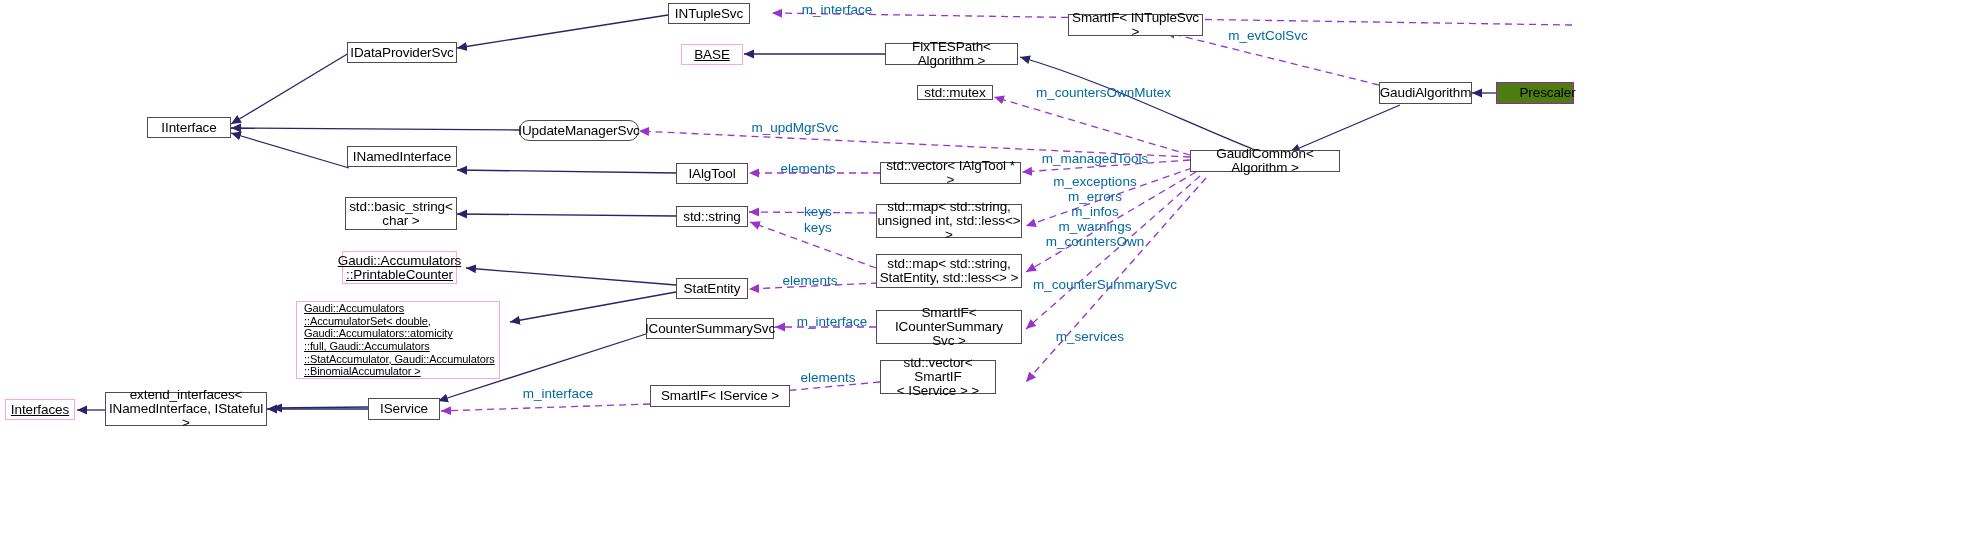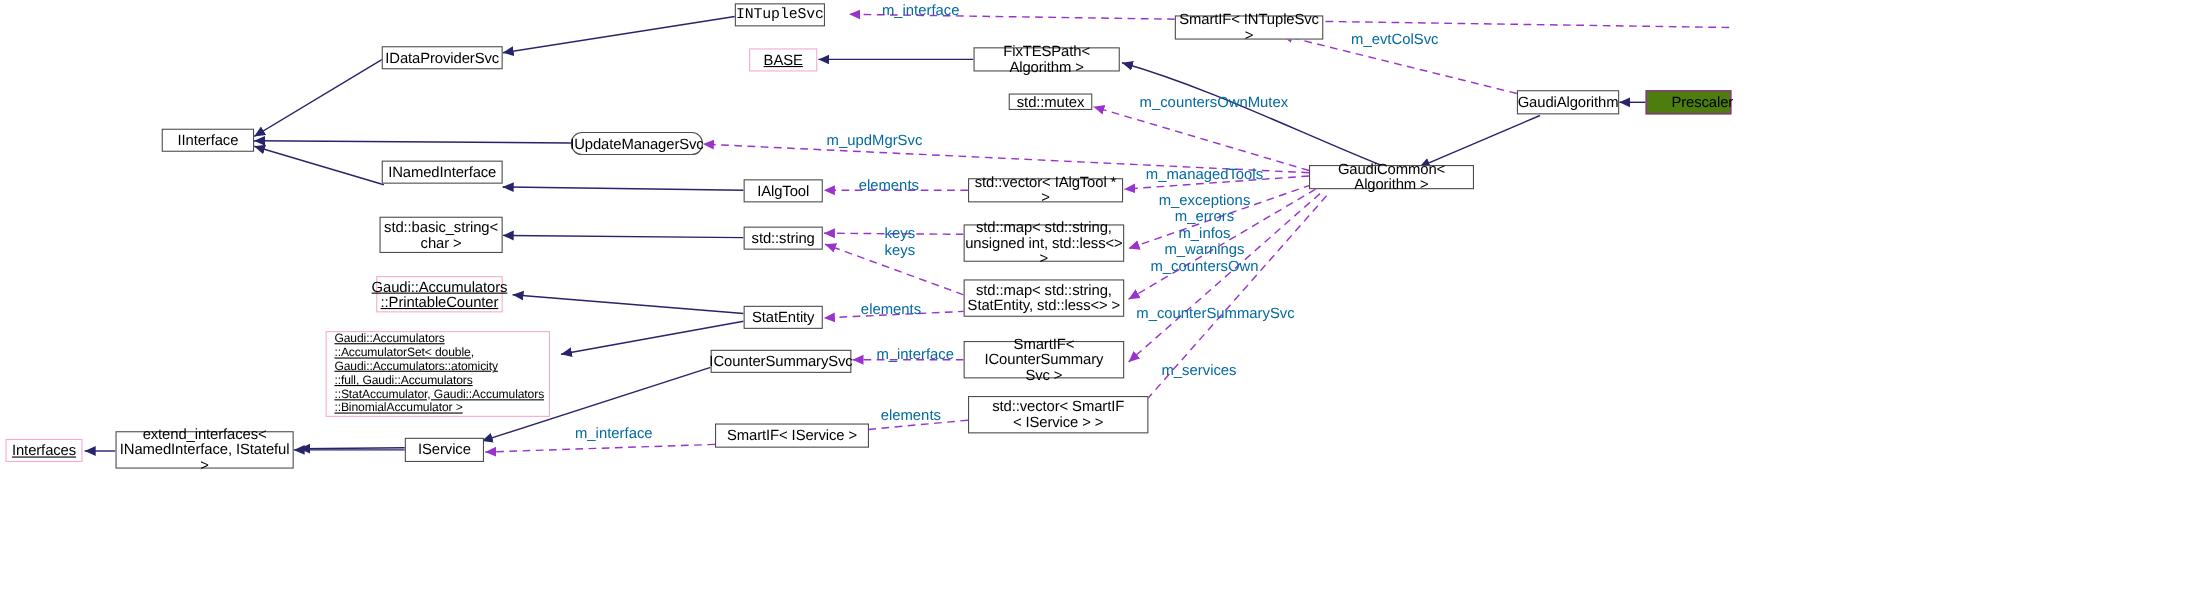--- a/index.html
+++ b/index.html
@@ -142,21 +142,21 @@
 ::StatAccumulator, Gaudi::Accumulators
 ::BinomialAccumulator &gt;</div>
 
   <div class="node faint" style="left:5px;top:399px;width:70px;height:21px;">Interfaces</div>
 
   <div class="node" style="left:105px;top:392px;width:162px;height:34px;">extend_interfaces&lt;
 INamedInterface, IStateful &gt;</div>
 
   <div class="node" style="left:368px;top:398px;width:72px;height:22px;">IService</div>
 
-  <div class="node" style="left:668px;top:3px;width:82px;height:21px;font-family:Liberation Mono, monospace;">INTupleSvc</div>
+  <div class="node" style="left:668px;top:3px;width:82px;height:21px;">INTupleSvc</div>
 
   <div class="node faint" style="left:681px;top:44px;width:62px;height:21px;">BASE</div>
 
   <div class="node" style="left:519px;top:120px;width:120px;height:21px;border-radius:10px;">IUpdateManagerSvc</div>
 
   <div class="node" style="left:676px;top:163px;width:72px;height:21px;">IAlgTool</div>
 
   <div class="node" style="left:676px;top:206px;width:72px;height:21px;">std::string</div>
 
   <div class="node" style="left:676px;top:278px;width:72px;height:21px;">StatEntity</div>
@@ -171,21 +171,21 @@
 
   <div class="node" style="left:876px;top:204px;width:146px;height:34px;">std::map&lt; std::string,
 unsigned int, std::less&lt;&gt; &gt;</div>
 
   <div class="node" style="left:876px;top:254px;width:146px;height:34px;">std::map&lt; std::string,
 StatEntity, std::less&lt;&gt; &gt;</div>
 
   <div class="node" style="left:876px;top:310px;width:146px;height:34px;">SmartIF&lt; ICounterSummary
 Svc &gt;</div>
 
-  <div class="node" style="left:880px;top:360px;width:164px;height:34px;">std::vector&lt; SmartIF
+  <div class="node" style="left:880px;top:360px;width:116px;height:34px;">std::vector&lt; SmartIF
 &lt; IService &gt; &gt;</div>
 
   <div class="node" style="left:650px;top:385px;width:140px;height:22px;">SmartIF&lt; IService &gt;</div>
 
   <div class="node" style="left:1068px;top:14px;width:135px;height:22px;">SmartIF&lt; INTupleSvc &gt;</div>
 
   <div class="node" style="left:1190px;top:150px;width:150px;height:22px;">GaudiCommon&lt; Algorithm &gt;</div>
 
   <div class="node" style="left:1379px;top:82px;width:93px;height:22px;">GaudiAlgorithm</div>
 

